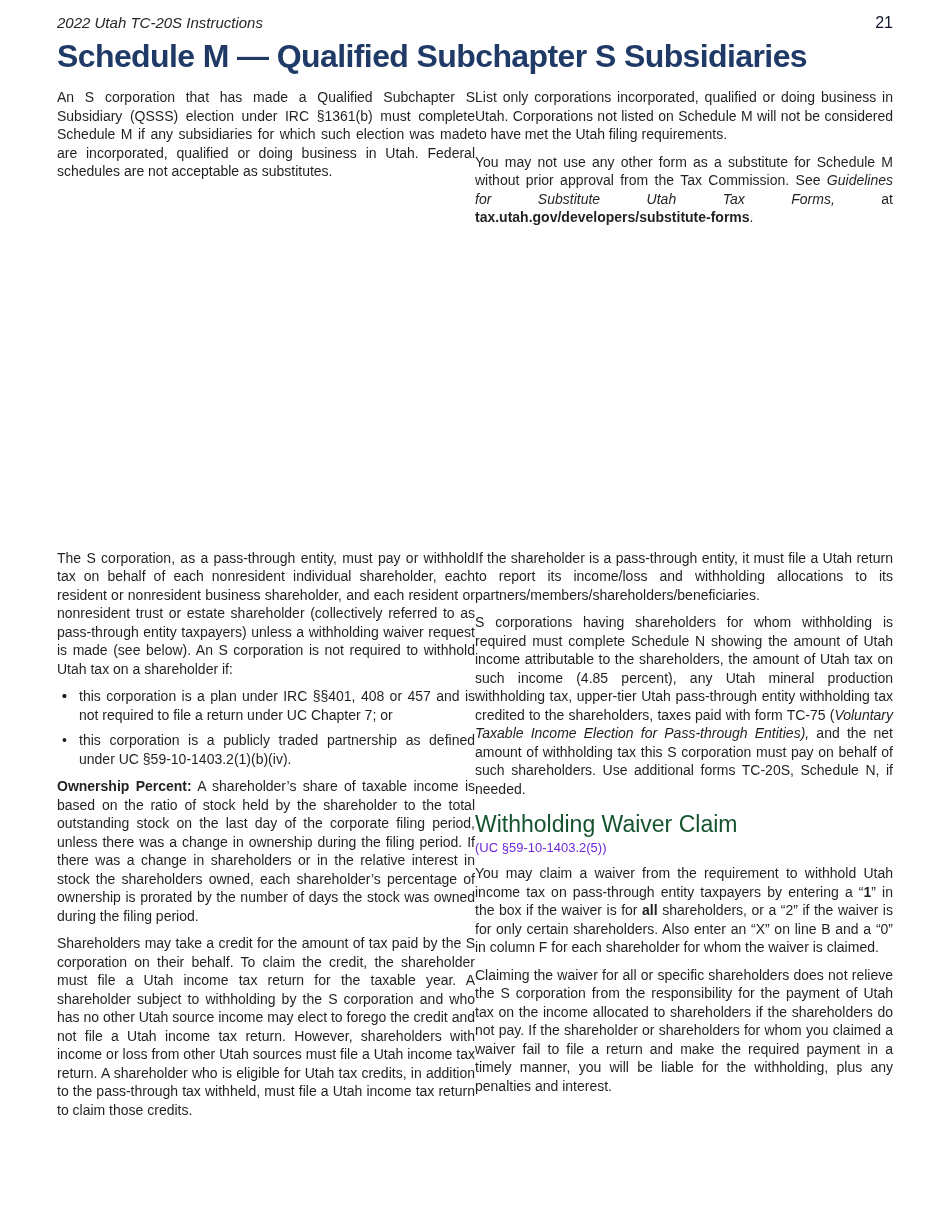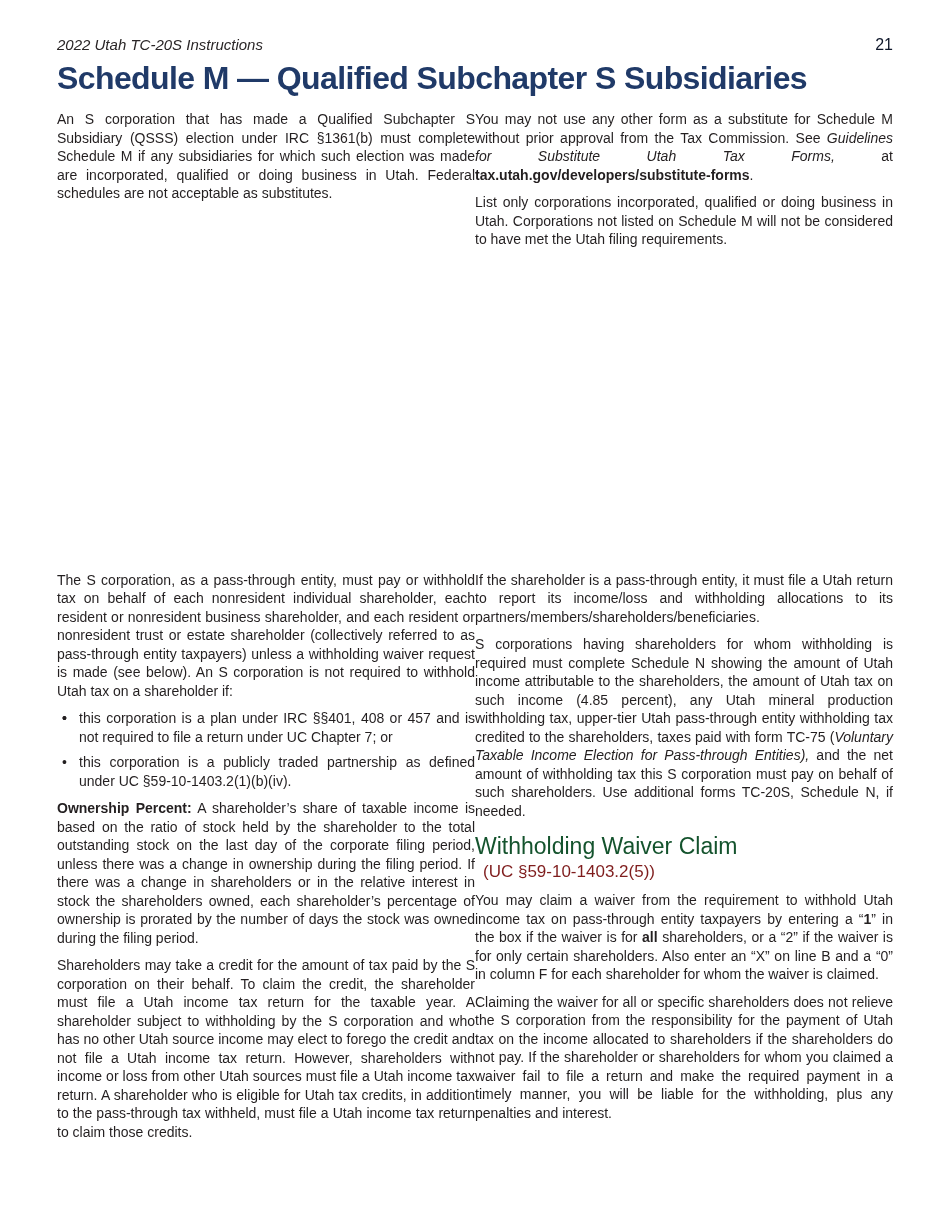--- a/index.html
+++ b/index.html
@@ -4,21 +4,21 @@
 <style>
   * { margin:0; padding:0; box-sizing:border-box; }
   html, body { width:950px; height:1230px; background:#ffffff; }
   body {
     font-family:"Liberation Sans","DejaVu Sans",sans-serif;
     color:#231f20;
     overflow:hidden;
   }
   .page {
     width:950px; height:1008px;
-    padding:36px 57px 0 57px;
+    padding:14px 57px 0 57px;
     position:relative;
   }
   .page-header {
     display:flex; justify-content:space-between; align-items:baseline;
     margin-bottom:6px;
   }
   .doc-title { font-style:italic; font-size:15px; color:#2a2627; }
   .page-number { font-size:16px; color:#0f172a; }
   h1.section-heading {
     font-size:32px;
@@ -51,45 +51,45 @@
     margin:0 0 7px 0;
   }
   .bullet-glyph { position:absolute; left:5px; top:0; }
   h2.sub-heading {
     font-size:23px;
     font-weight:normal;
     color:#14532d;
     margin:13px 0 2px 0;
   }
   h3.sub-citation {
-    font-size:17px;
+    font-size:13px;
     font-weight:normal;
-    color:#7f1d1d;
-    margin:0 0 9px 8px;
+    color:#6d28d9;
+    margin:0 0 9px 0;
   }
 </style>
 </head>
 <body>
 
 <div class="page">
 
   <div class="page-header">
     <span class="doc-title">2022 Utah TC-20S Instructions</span>
     <span class="page-number">21</span>
   </div>
 
   <h1 class="section-heading">Schedule M — Qualified Subchapter S Subsidiaries</h1>
 
   <div class="columns">
     <div class="col">
       <p class="body-text">An S corporation that has made a Qualified Subchapter S Subsidiary (QSSS) election under IRC §1361(b) must complete Schedule M if any subsidiaries for which such election was made are incorporated, qualified or doing business in Utah. Federal schedules are not acceptable as substitutes.</p>
     </div>
     <div class="col">
+      <p class="body-text">List only corporations incorporated, qualified or doing business in Utah. Corporations not listed on Schedule M will not be considered to have met the Utah filing requirements.</p>
       <p class="body-text"><span>You may not use any other form as a substitute for Schedule M without prior approval from the Tax Commission. See </span><span class="i">Guidelines for Substitute Utah Tax Forms,</span><span> at </span><span class="b">tax.utah.gov/developers/substitute-forms</span><span>.</span></p>
-      <p class="body-text">List only corporations incorporated, qualified or doing business in Utah. Corporations not listed on Schedule M will not be considered to have met the Utah filing requirements.</p>
     </div>
   </div>
 
   <div class="section-gap"></div>
 
 
   <div class="columns">
     <div class="col">
       <p class="body-text">The S corporation, as a pass-through entity, must pay or withhold tax on behalf of each nonresident individual shareholder, each resident or nonresident business shareholder, and each resident or nonresident trust or estate shareholder (collectively referred to as pass-through entity taxpayers) unless a withholding waiver request is made (see below). An S corporation is not required to withhold Utah tax on a shareholder if:</p>
       <ul class="bullet-list">

